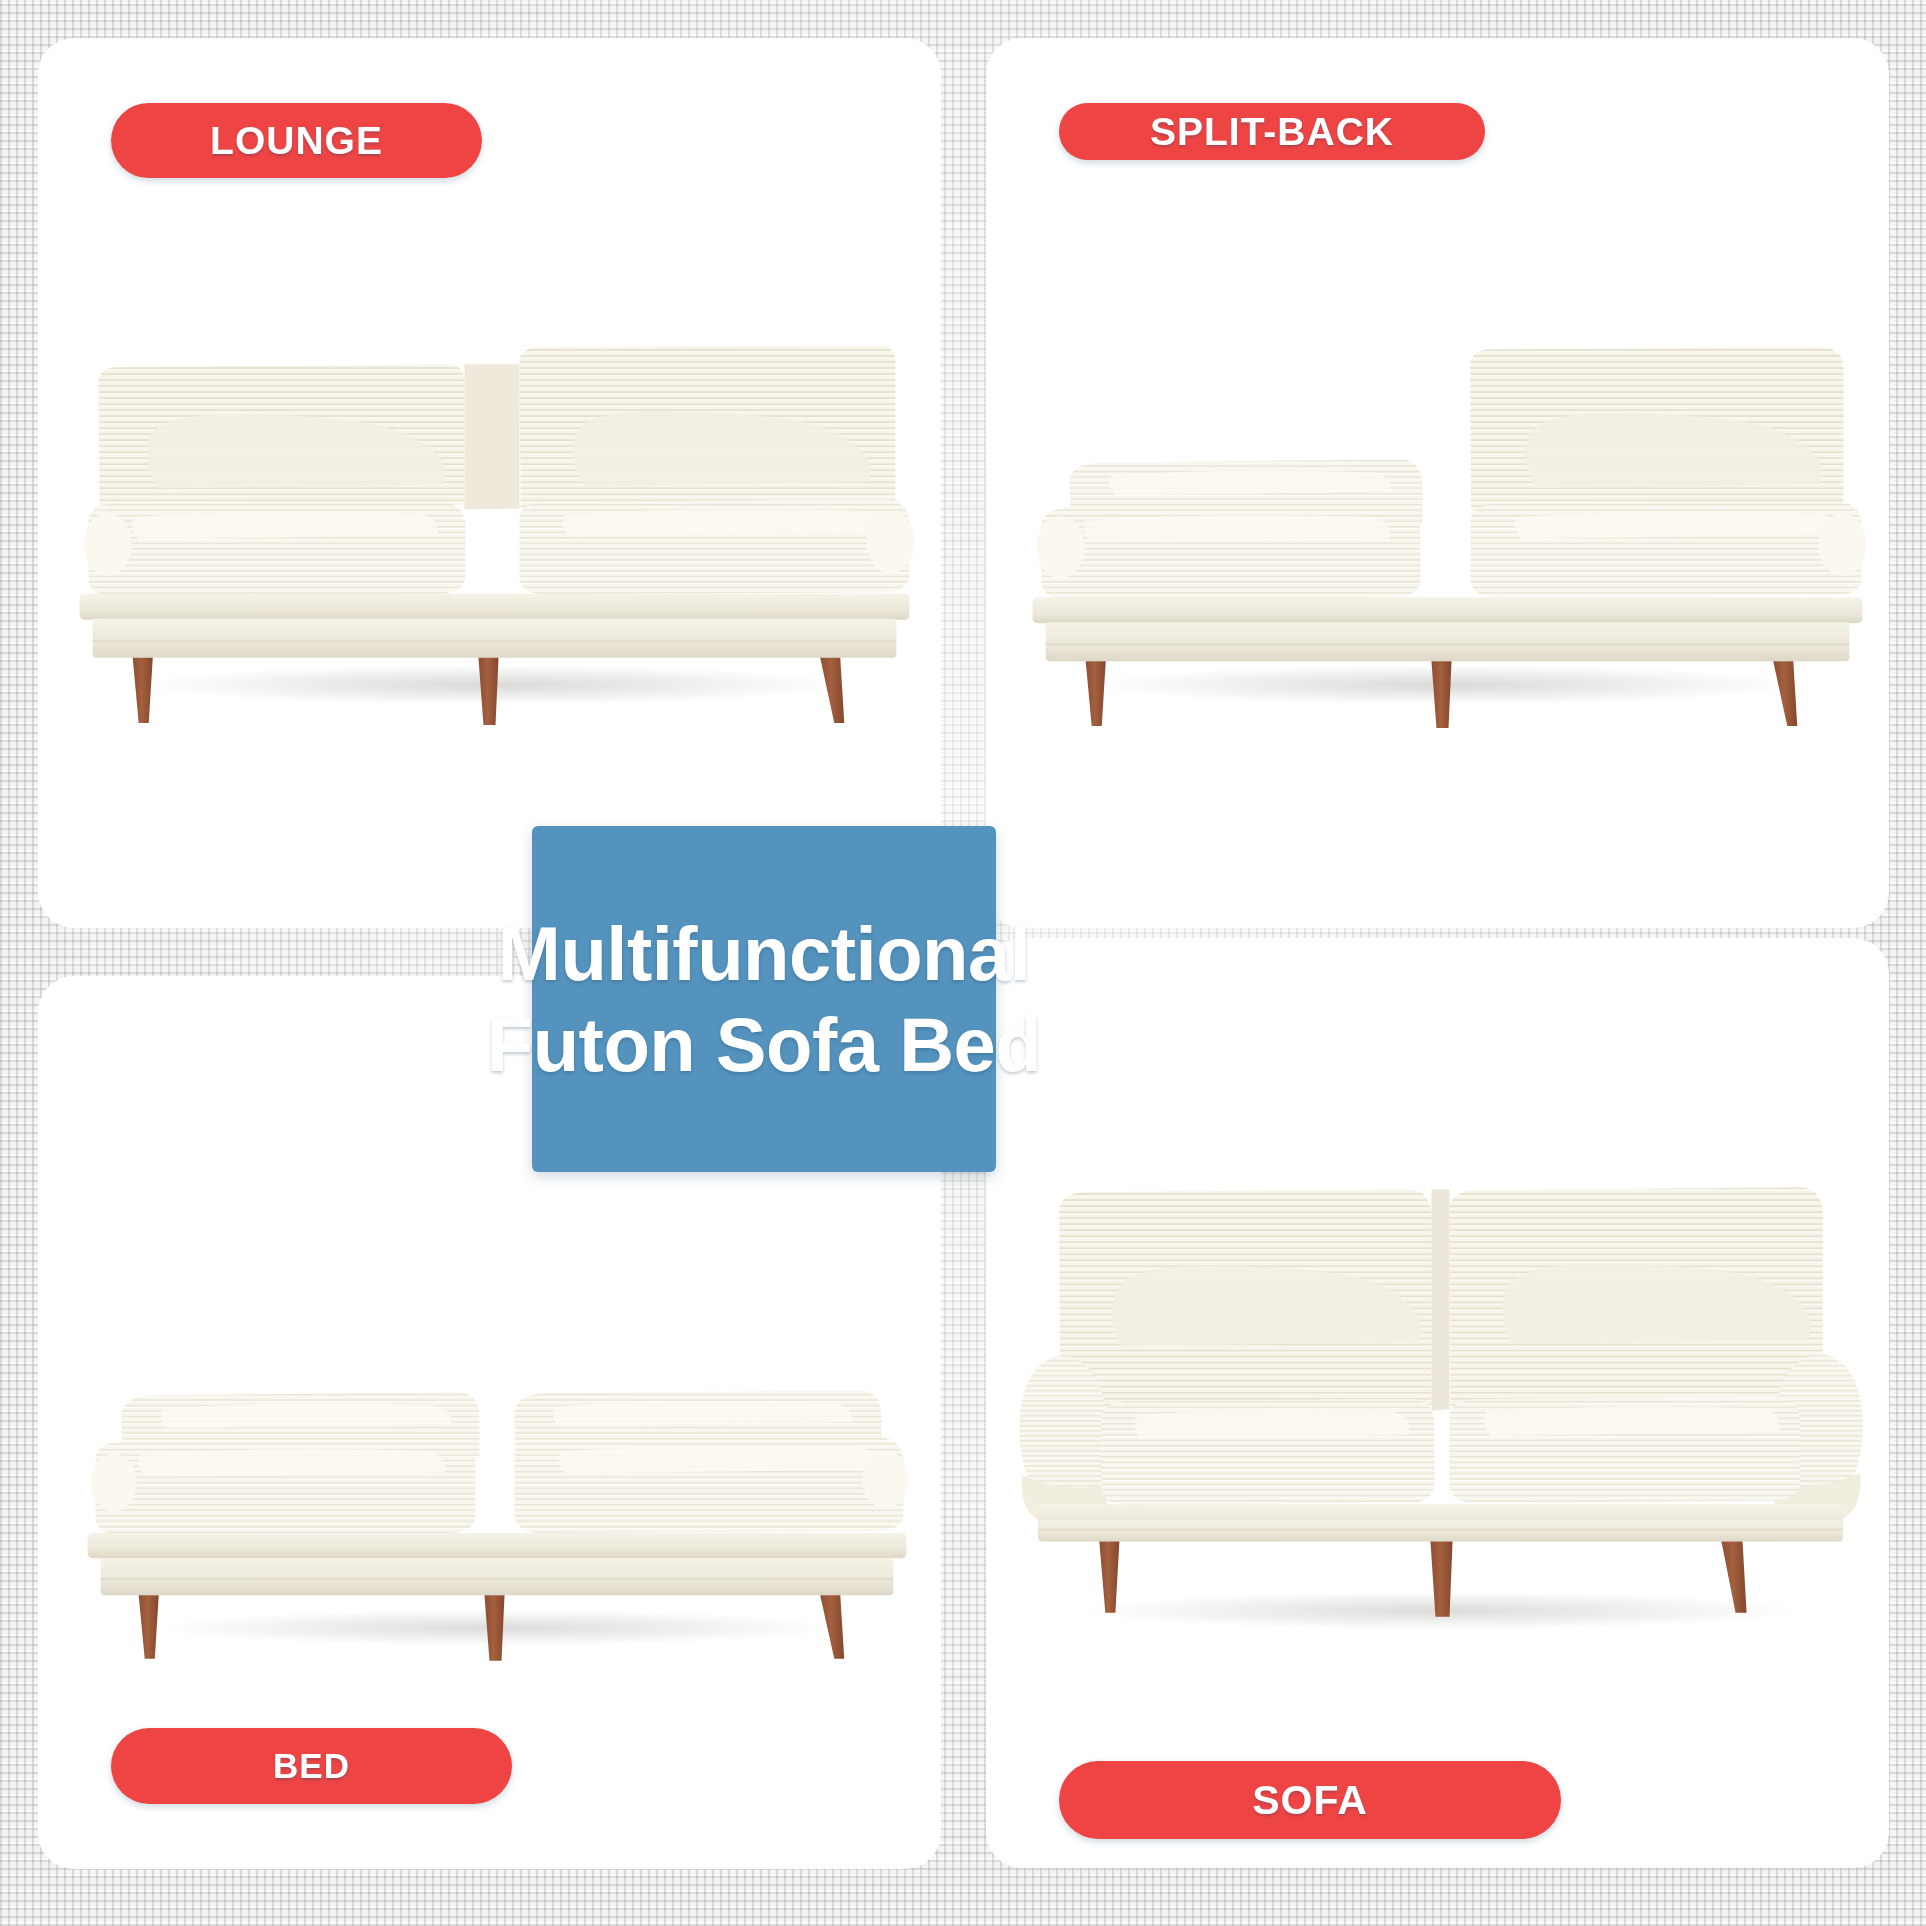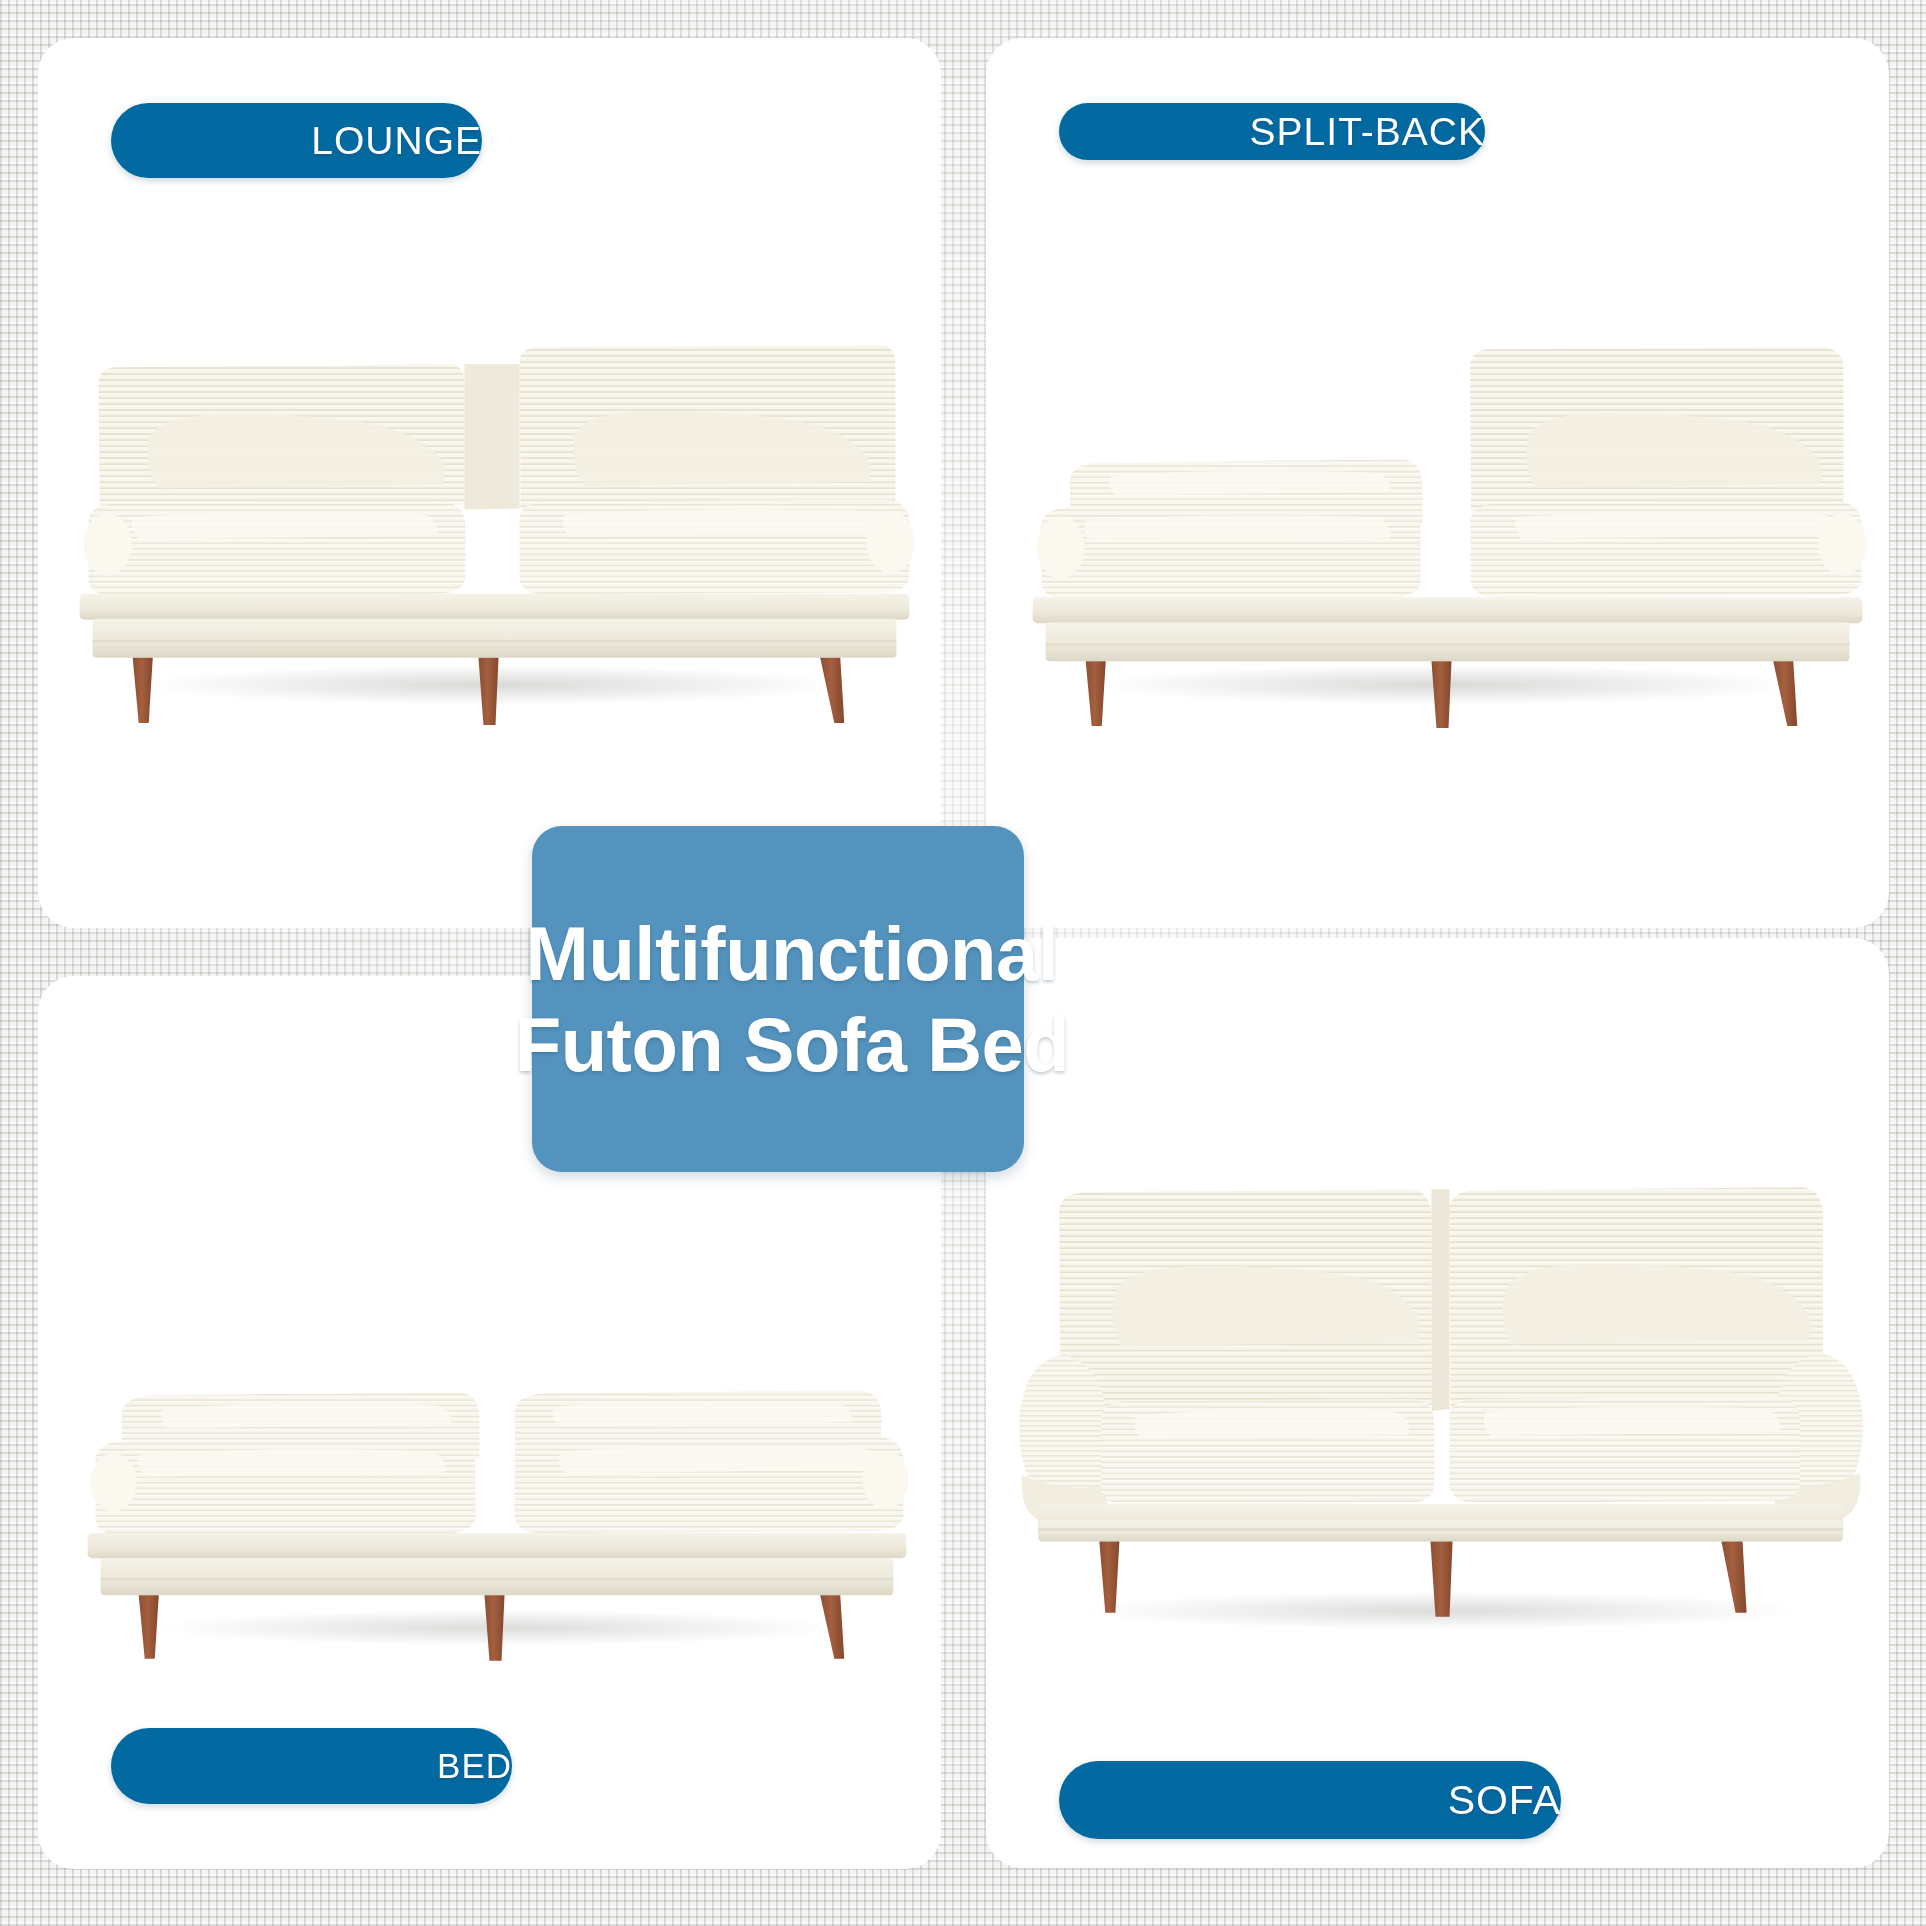--- a/index.html
+++ b/index.html
@@ -43,25 +43,25 @@
     overflow:hidden;
   }
   #card-lounge    { left:0;      top:0;      width:903px; height:890px; }
   #card-splitback { left:948px; top:0;      width:903px; height:890px; }
   #card-bed       { left:0;      top:938px; width:903px; height:893px; }
   #card-sofa      { left:948px; top:900px; width:903px; height:930px; }
 
   
   .badge{
     position:absolute;
-    display:flex;align-items:center;justify-content:flex-end;
-    background:#0369a1;
+    display:flex;align-items:center;justify-content:center;
+    background:#ef4444;
     border-radius:501px;
     color:#ffffff;
-    font-weight:normal;
+    font-weight:bold;
     letter-spacing:1px;
     box-shadow:0 3px 7px rgba(40,80,110,0.22);
     box-sizing:border-box;
   }
   .badge span{
     text-shadow:0 1.5px 2.5px rgba(30,70,100,0.30);
     white-space:nowrap;
   }
   #badge-lounge{
     left:73px;top:65px;width:371px;height:75px;font-size:39px;
@@ -75,26 +75,25 @@
   #badge-sofa{
     left:73px;top:823px;width:502px;height:78px;font-size:41px;
   }
 
   
   #title-plate{
     position:absolute;
     left:494px;top:788px;
     width:464px;height:346px;
     background:#5493bd;
-    border-radius:30px;
+    border-radius:6px;
     display:flex;flex-direction:column;
     align-items:center;justify-content:center;
     box-shadow:0 5px 13px rgba(40,80,110,0.22);
     z-index:50;
-    padding-left:28px;
   }
   #title-plate .tline{
     color:#ffffff;
     font-size:76px;
     font-weight:bold;
     line-height:1.20;
     letter-spacing:-0.5px;
     text-align:center;
     text-shadow:0 2px 3.5px rgba(30,70,100,0.28);
     white-space:nowrap;

